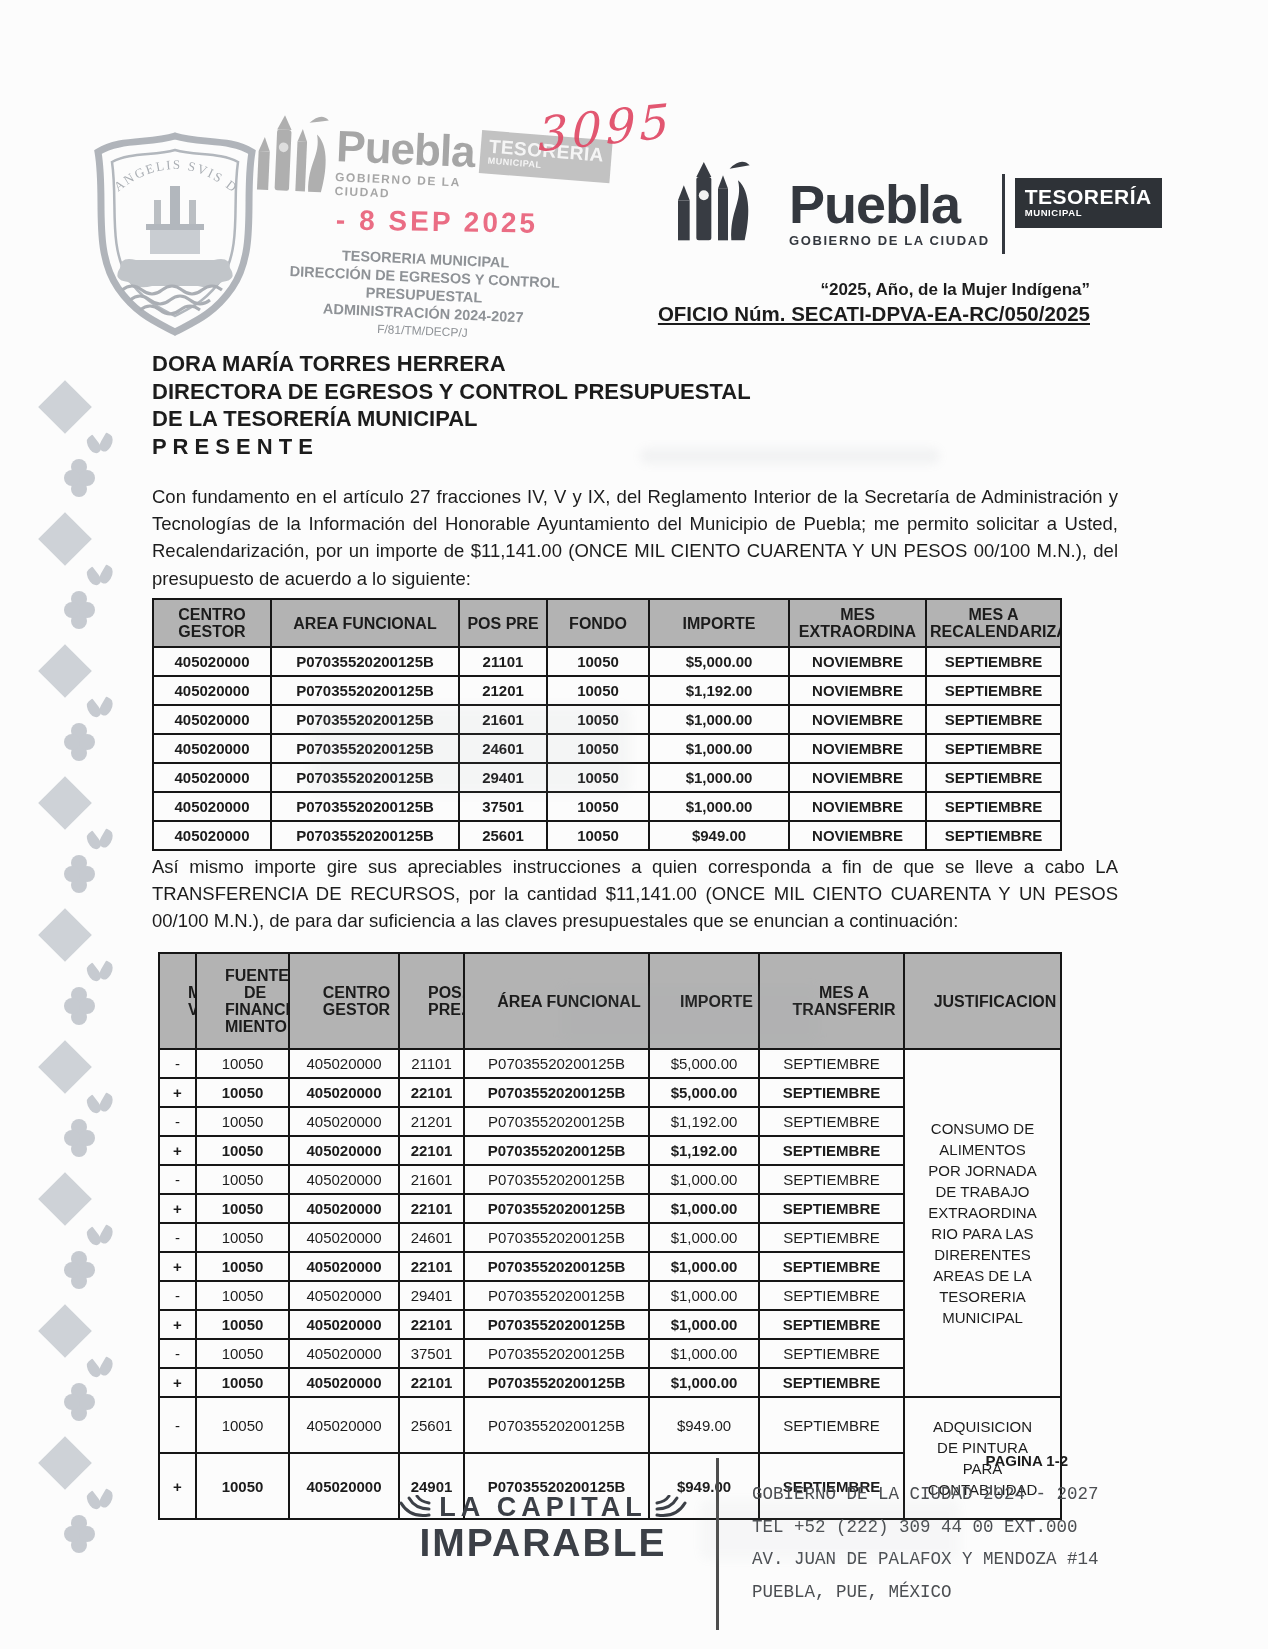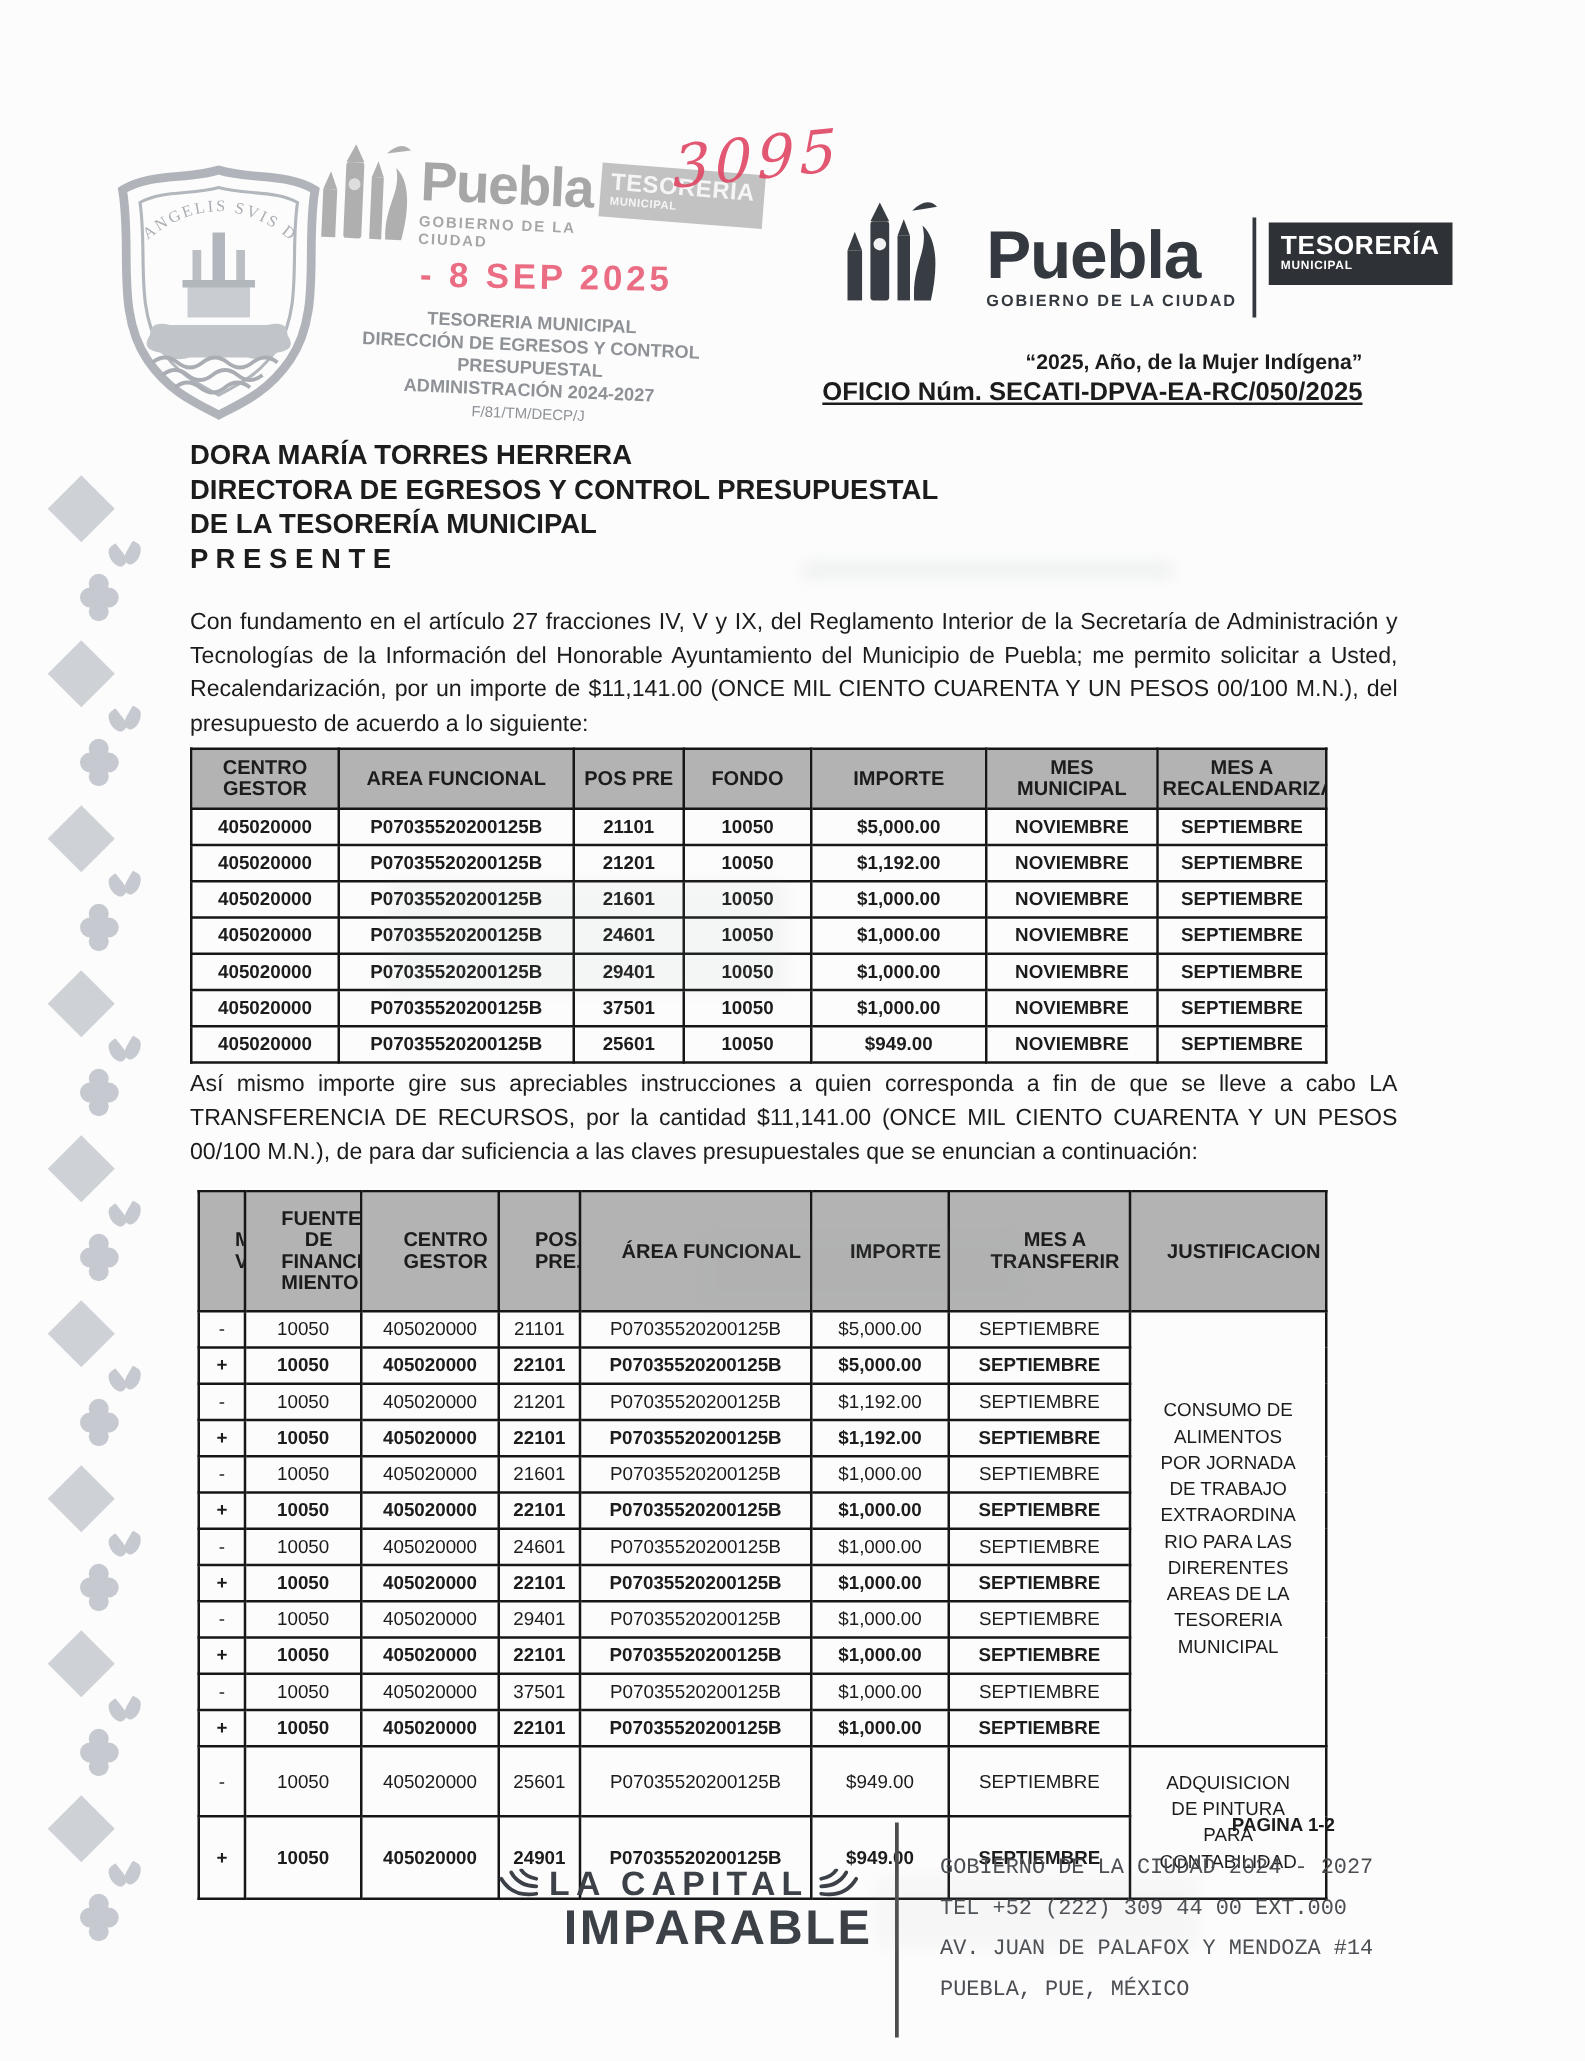--- a/index.html
+++ b/index.html
@@ -76,21 +76,21 @@
   .table1 td{height:25px;font-size:15px;font-weight:bold;}
   .table2{position:absolute;left:158px;top:952px;width:904px;}
   .table2 thead th{height:92px;padding-left:28px;}
   .table2 td{height:25px;font-size:15px;}
   .table2 tr.plus td{font-weight:bold;}
   .table2 tr.tall1 td{height:52px;}
   .table2 tr.tall2 td{height:62px;}
   .table2 td.just-cell{font-weight:normal;font-size:15px;line-height:21px;white-space:pre-line;vertical-align:middle;}
   
   .pagina{position:absolute;left:958px;top:1452px;width:110px;text-align:right;font-size:15px;font-weight:bold;}
-  .footer-logo{position:absolute;left:388px;top:1492px;width:310px;text-align:right;color:#3c4047;}
+  .footer-logo{position:absolute;left:388px;top:1492px;width:310px;text-align:center;color:#3c4047;}
   .fl-top{display:flex;align-items:center;justify-content:center;gap:6px;}
   .fl-line1{font-size:27px;font-weight:bold;letter-spacing:5px;white-space:nowrap;}
   .fl-line2{font-size:39px;font-weight:bold;letter-spacing:2px;line-height:40px;}
   .wing{width:34px;height:26px;}
   .divider{position:absolute;left:716px;top:1458px;width:2.5px;height:172px;background:#4d4d4d;}
   .address{position:absolute;left:752px;top:1478px;font-family:"Liberation Mono", monospace;
     font-size:17.5px;line-height:32.5px;color:#4b4e52;white-space:nowrap;}
   
   .ghost{position:absolute;background:#98a0a8;filter:blur(5px);border-radius:8px;}
 </style>
@@ -258,21 +258,21 @@
       </colgroup>
     <thead>
         <tr>
           <th>CENTRO
 GESTOR</th>
           <th>AREA FUNCIONAL</th>
           <th>POS PRE</th>
           <th>FONDO</th>
           <th>IMPORTE</th>
           <th>MES
-MUNICIPAL</th>
+EXTRAORDINA</th>
           <th>MES A
 RECALENDARIZAR</th>
         </tr>
       </thead>
     <tbody>
         <tr>
           <td>405020000</td>
           <td>P07035520200125B</td>
           <td>21101</td>
           <td>10050</td>

